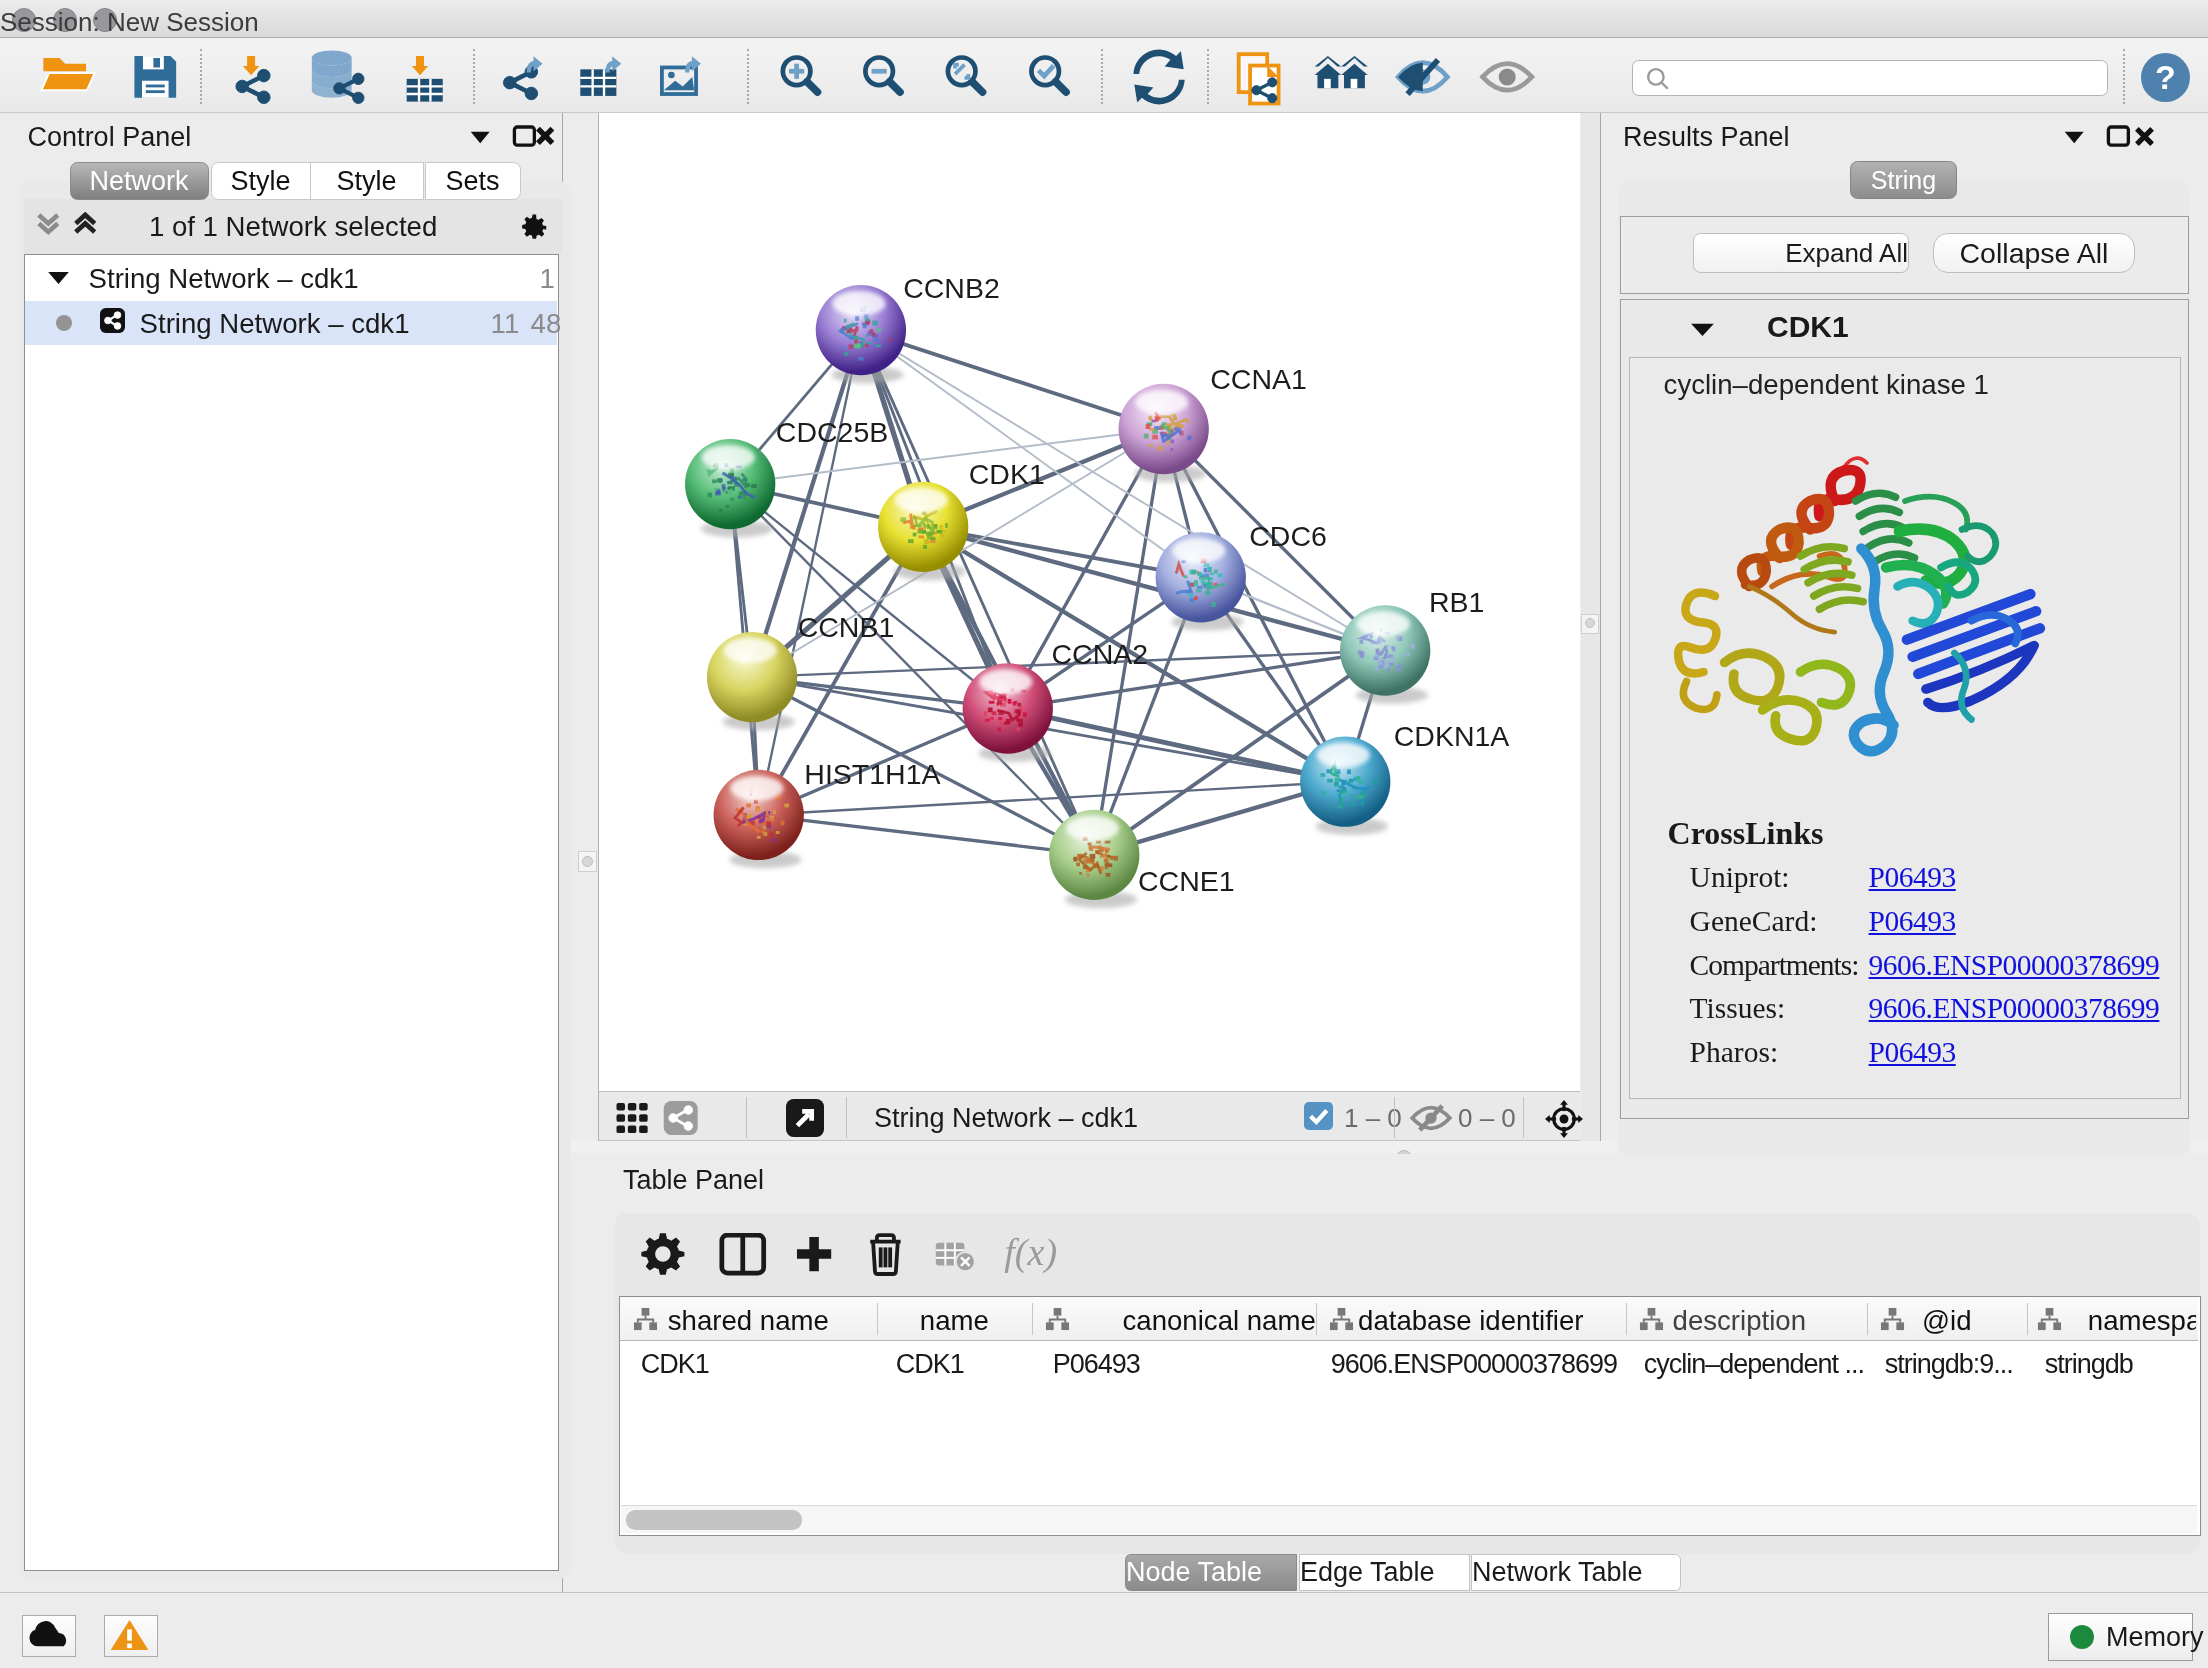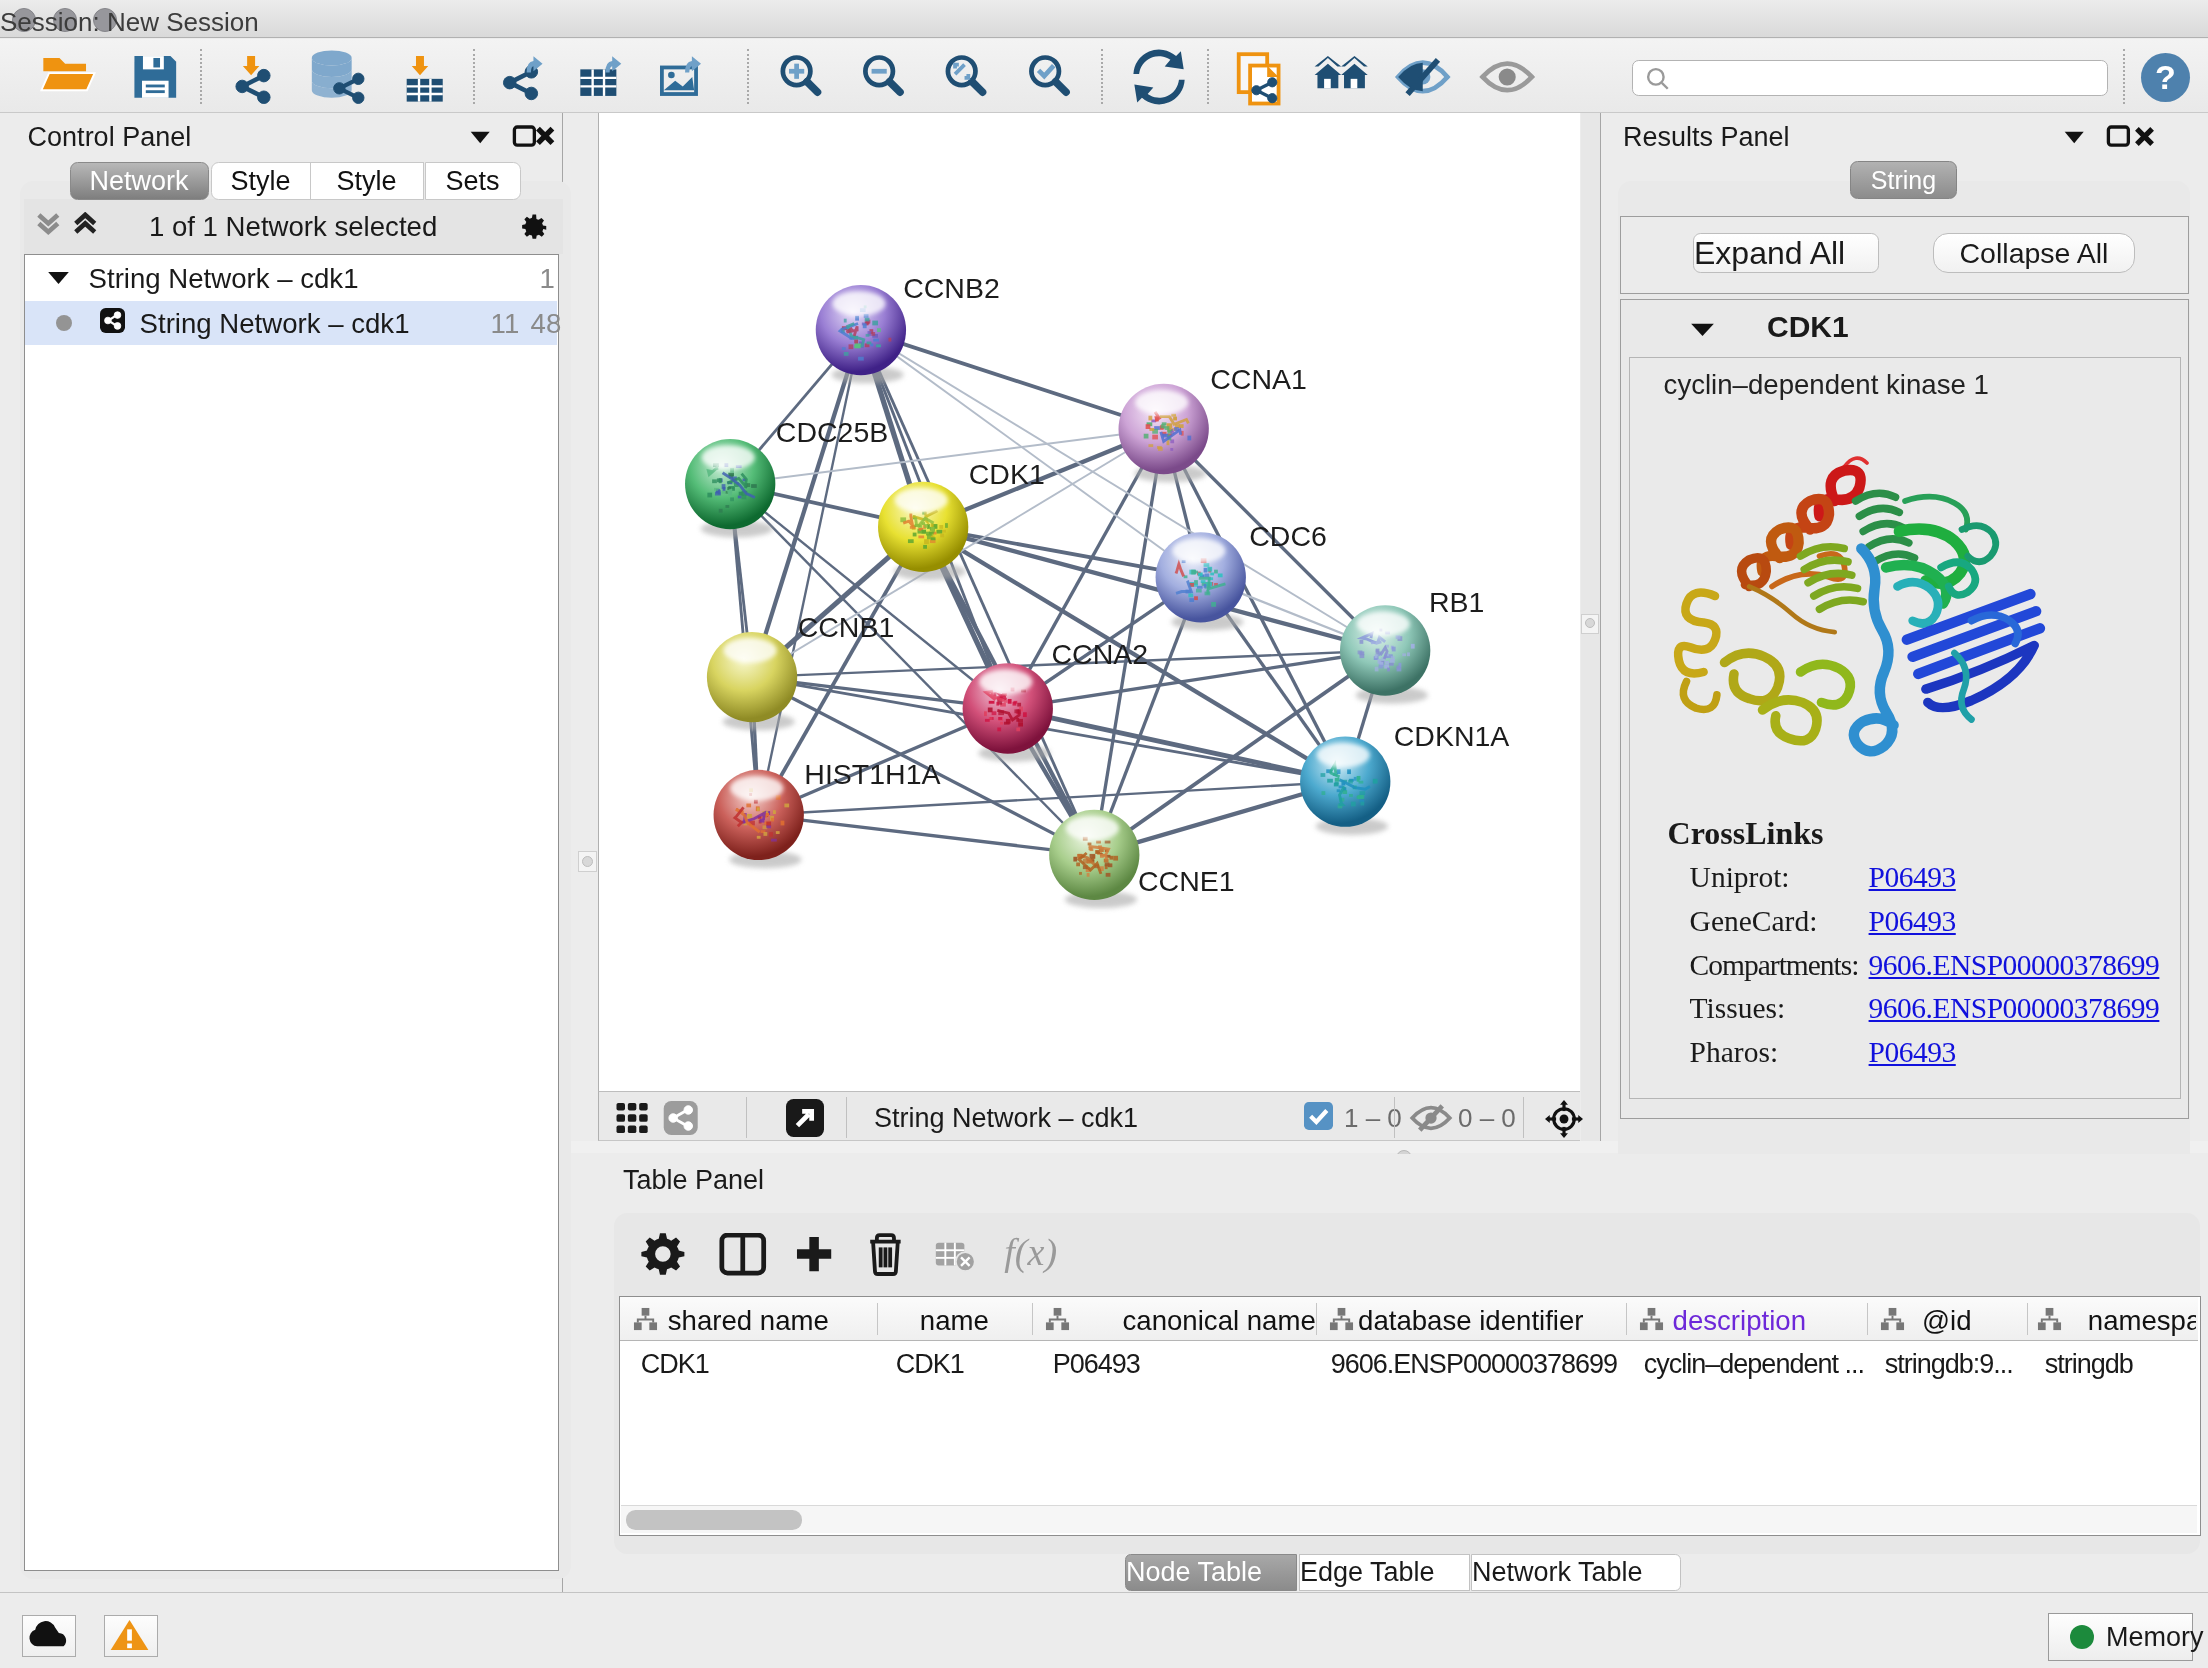--- a/index.html
+++ b/index.html
@@ -934,21 +934,21 @@
 <div class="abs rpanel">
   <div class="abs panelhead" style="left:21px;top:8.6px">Results Panel</div>
   <svg class="abs" style="left:457px;top:11.4px" width="95" height="25" viewBox="0 0 100 26">
     <path d="M 6 8 L 26 8 L 16 20 Z" fill="#111"></path>
     <rect x="52" y="3" width="21" height="19" rx="3" fill="none" stroke="#111" stroke-width="3.5"></rect>
     <path d="M 82 5 L 98 21 M 98 5 L 82 21" stroke="#111" stroke-width="5.5" fill="none"></path>
   </svg>
   <div class="abs" style="z-index:3;left:248px;top:48px;width:107px;height:38px;background:linear-gradient(#b2b2b2,#8c8c8c);border:1px solid #858585;border-radius:7.6px;color:#fff;font-size:25px;text-align:center;line-height:36px">String</div>
   <div class="abs" style="left:16px;top:68px;width:572px;height:1008px;background:#e9e9e9;border-radius:13.3px"></div>
   <div class="abs" style="left:18px;top:103px;width:569px;height:78px;background:#ebebeb;border:1.9px solid #9d9d9d">
-    <div class="abs" style="left:72px;top:16px;width:186px;height:40px;background:linear-gradient(#ffffff,#f1f1f1);border:1px solid #bdbdbd;border-radius:7.6px;font-size:32px;text-align:left;line-height:38px">Expand All</div>
+    <div class="abs" style="left:72px;top:16px;width:216px;height:40px;background:linear-gradient(#ffffff,#f1f1f1);border:1px solid #bdbdbd;border-radius:7.6px;font-size:26px;text-align:right;line-height:38px">Expand All</div>
     <div class="abs" style="left:312px;top:16px;width:202px;height:40px;background:linear-gradient(#ffffff,#f1f1f1);border:1px solid #bdbdbd;border-radius:15px;font-size:28.5px;text-align:center;line-height:38px">Collapse All</div>
   </div>
   <div class="abs" style="left:18px;top:186px;width:569px;height:820px;background:#e9e9e9;border:1.9px solid #9d9d9d">
     <svg class="abs" style="left:68px;top:21px" width="27" height="17" viewBox="0 0 28 18">
         <path d="M 2 3 L 26 3 L 14 16 Z" fill="#111"></path>
       </svg>
     <div class="abs" style="left:146px;top:9.5px;font-size:30px;font-weight:bold">CDK1</div>
     <div class="abs" style="left:7.6px;top:57px;width:552px;height:742px;background:#eaeaea;border:1px solid #b5b5b5">
       <div class="abs" style="left:34px;top:11.4px;font-size:27.6px;color:#222">cyclin–dependent kinase 1</div>
       <svg class="abs" style="left:28.5px;top:86px" width="399" height="323" viewBox="0 0 420 340">
@@ -1074,21 +1074,21 @@
           <div class="abs" style="left:1006px;top:0;width:241px;height:44px;overflow:hidden">
             <div style="position:absolute;left:0;top:5.7px;bottom:5.7px;width:0;border-left:1px solid #c6c6c6"></div>
             <svg width="25" height="25" viewBox="0 0 26 26" style="position:absolute;left:13.3px;top:9.5px">
               <g fill="#777">
                 <rect x="9" y="1" width="8" height="8"></rect>
                 <rect x="1" y="16" width="8" height="8"></rect>
                 <rect x="17" y="16" width="8" height="8"></rect>
               </g>
               <path d="M 13 9 L 13 13 M 5 16 L 5 13 L 21 13 L 21 16" stroke="#777" stroke-width="2" fill="none"></path>
             </svg>
-            <div style="position:absolute;left:0;right:14px;top:7.6px;text-align:center;font-size:27.6px;color:#6d28d9">description</div>
+            <div style="position:absolute;left:0;right:14px;top:7.6px;text-align:center;font-size:27.6px;color:#404040">description</div>
           </div>
           <div class="abs" style="left:1247px;top:0;width:160px;height:44px;overflow:hidden">
             <div style="position:absolute;left:0;top:5.7px;bottom:5.7px;width:0;border-left:1px solid #c6c6c6"></div>
             <svg width="25" height="25" viewBox="0 0 26 26" style="position:absolute;left:13.3px;top:9.5px">
               <g fill="#777">
                 <rect x="9" y="1" width="8" height="8"></rect>
                 <rect x="1" y="16" width="8" height="8"></rect>
                 <rect x="17" y="16" width="8" height="8"></rect>
               </g>
               <path d="M 13 9 L 13 13 M 5 16 L 5 13 L 21 13 L 21 16" stroke="#777" stroke-width="2" fill="none"></path>

